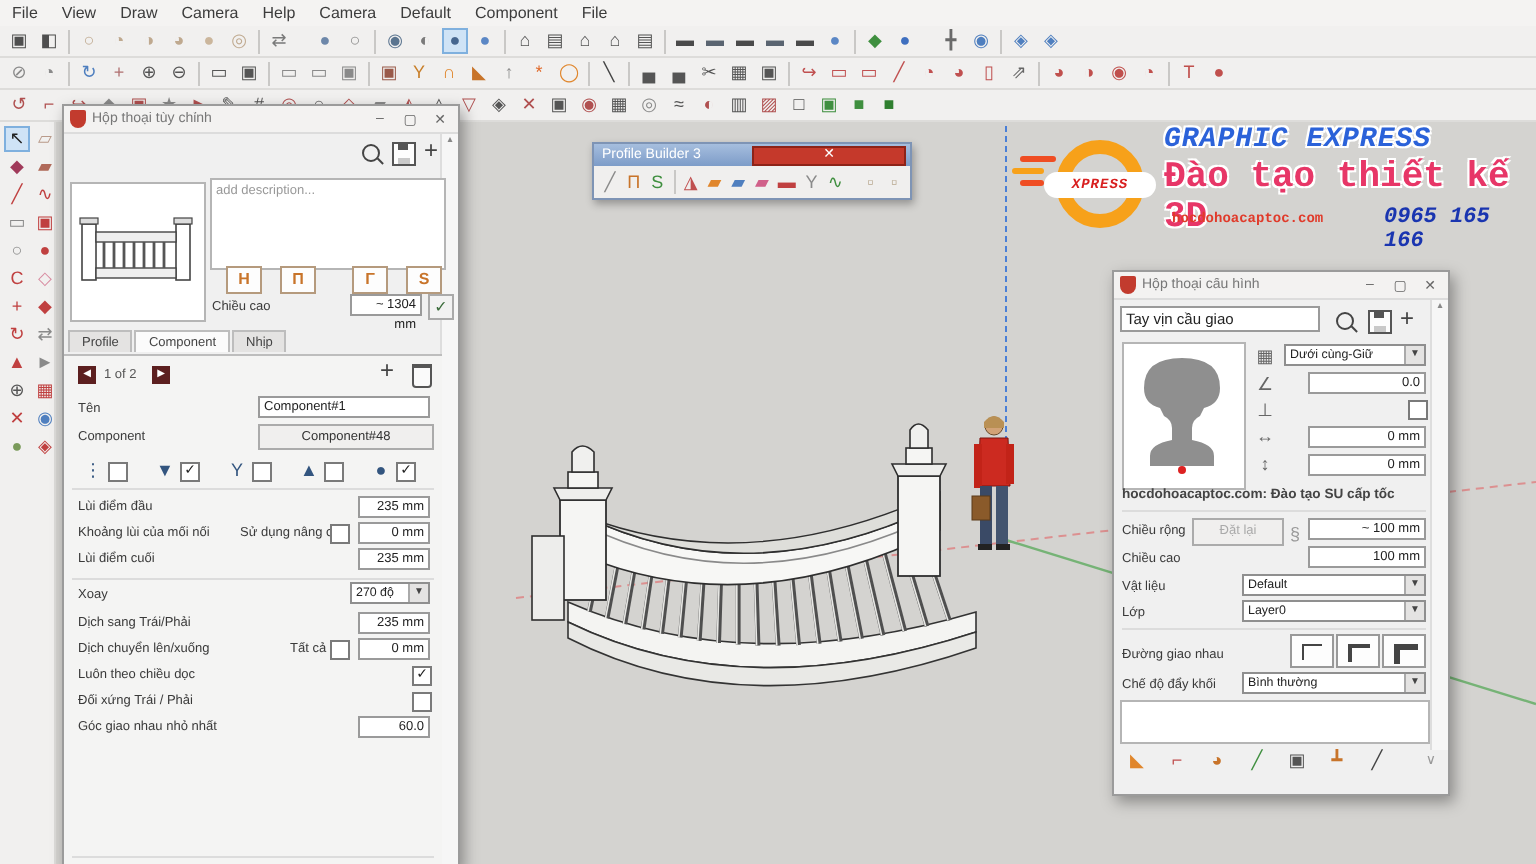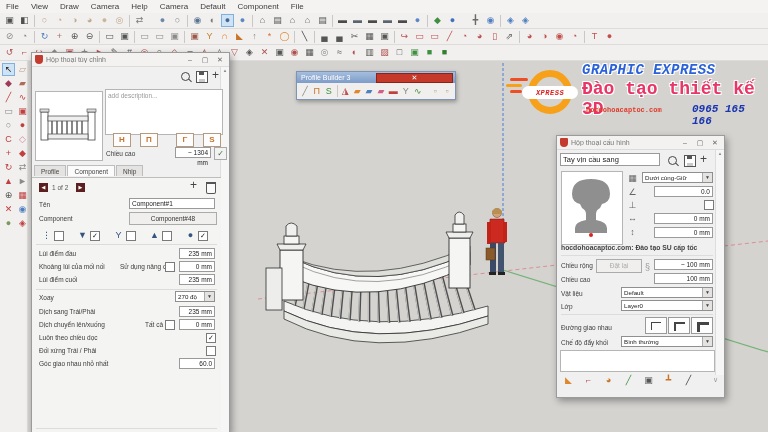--- a/index.html
+++ b/index.html
@@ -505,21 +505,21 @@
   </div>
 
   <div id="dlgR" class="dlg">
     <div class="dtitle">
       <span class="dico"></span>
       <span class="dtxt">Hộp thoại cấu hình</span>
       <span class="wbtn">–</span>
       <span class="wbtn">▢</span>
       <span class="wbtn">✕</span>
     </div>
-    <div class="tin left" style="left:3px;top:17px;width:100px;">Tay vịn cầu sang</div>
+    <div class="tin left" style="left:3px;top:17px;width:100px;">Tay vịn cầu giao</div>
     <span class="mag" style="left:111px;top:20px;"></span>
     <span class="flp" style="left:127px;top:19px;"></span>
     <span class="plus" style="left:143px;top:18px;">+</span>
     <div class="vscroll" style="right:0;bottom:22px;">▴</div>
 
     <div class="preview" style="left:4px;top:35px;width:60px;height:72px;">
       <svg width="58" height="70">
         <path d="M10,22 Q10,7 29,7 Q48,7 48,22 Q48,30 40,32 L38,36 Q34,38 34,42 L34,48 Q45,50 45,56 L45,61 L13,61 L13,56 Q13,50 24,48 L24,42 Q24,38 20,36 L18,32 Q10,30 10,22 Z" fill="#8f8f8f"></path>
         <circle cx="29" cy="63" r="2" fill="#d22"></circle>
       </svg>

